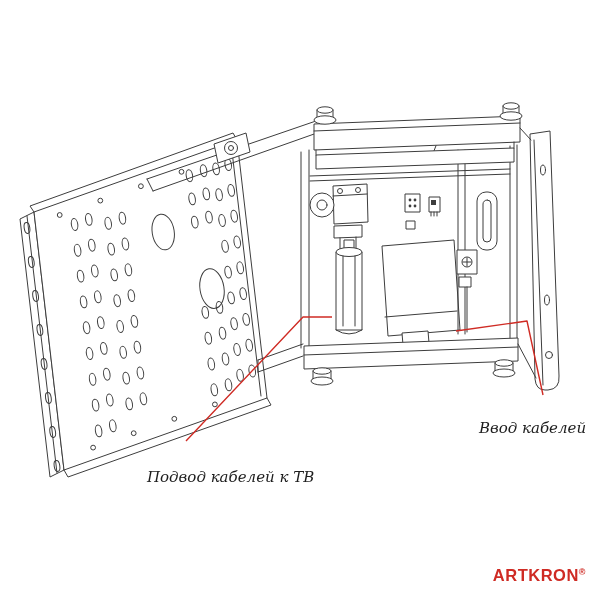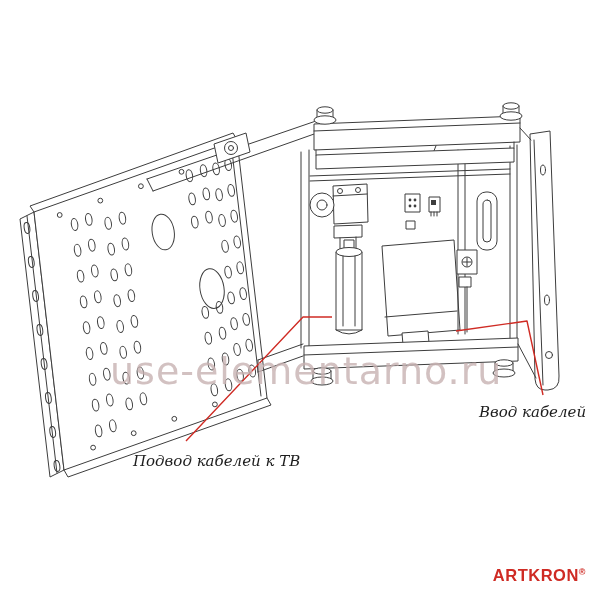--- a/index.html
+++ b/index.html
@@ -19,23 +19,23 @@
   .fill-dark{fill:var(--line-color,#3d3d3d);stroke:none;}
   .red{fill:none;stroke:var(--accent-red,#cf2b24);stroke-width:1.4;stroke-linejoin:round;}
   #plate-holes ellipse,#plate-holes circle{fill:none;stroke:var(--line-color,#3d3d3d);stroke-width:1;}
   .watermark{
     position:absolute;left:110px;top:349px;white-space:nowrap;
     font-size:38px;letter-spacing:1px;color:var(--watermark-color,#c8b2b2);
     opacity:.8;pointer-events:none;font-family:"DejaVu Sans",sans-serif;
   }
   .label{
     position:absolute;font-family:"DejaVu Serif",serif;font-style:italic;
-    font-size:15px;color:var(--label-color,#1d1d1d);white-space:nowrap;
-  }
-  .label-tv{left:133px;top:452px;}
+    font-size:15px;color:var(--label-color,#1d1d1d);white-space:nowrap;margin-top:16px;
+  }
+  .label-tv{left:147px;top:452px;}
   .label-entry{left:479px;top:403px;}
   .brand{
     position:absolute;right:14px;top:566px;
     font-family:"Liberation Sans",sans-serif;font-weight:700;font-size:16.5px;
     letter-spacing:.5px;color:var(--accent-red,#cf2b24);
   }
   .brand sup{font-size:9px;}
 </style>
 </head>
 <body>
@@ -266,20 +266,19 @@
         <line class="ln" x1="518" y1="344" x2="536" y2="378"></line>
       </g>
     </g>
 
     <g>
       <polyline class="red" points="332,317 303,317 186,441"></polyline>
       <polyline class="red" points="456,331 527,321 543,395"></polyline>
     </g>
   </svg>
 
-  <div class="watermark">use-elementarno.ru</div>
 
   <div class="label label-tv">Подвод кабелей к ТВ</div>
   <div class="label label-entry">Ввод кабелей</div>
 
   <div class="brand"><span>ARTKRON</span><sup>®</sup></div>
 
 </div>
 
 </body></html>

